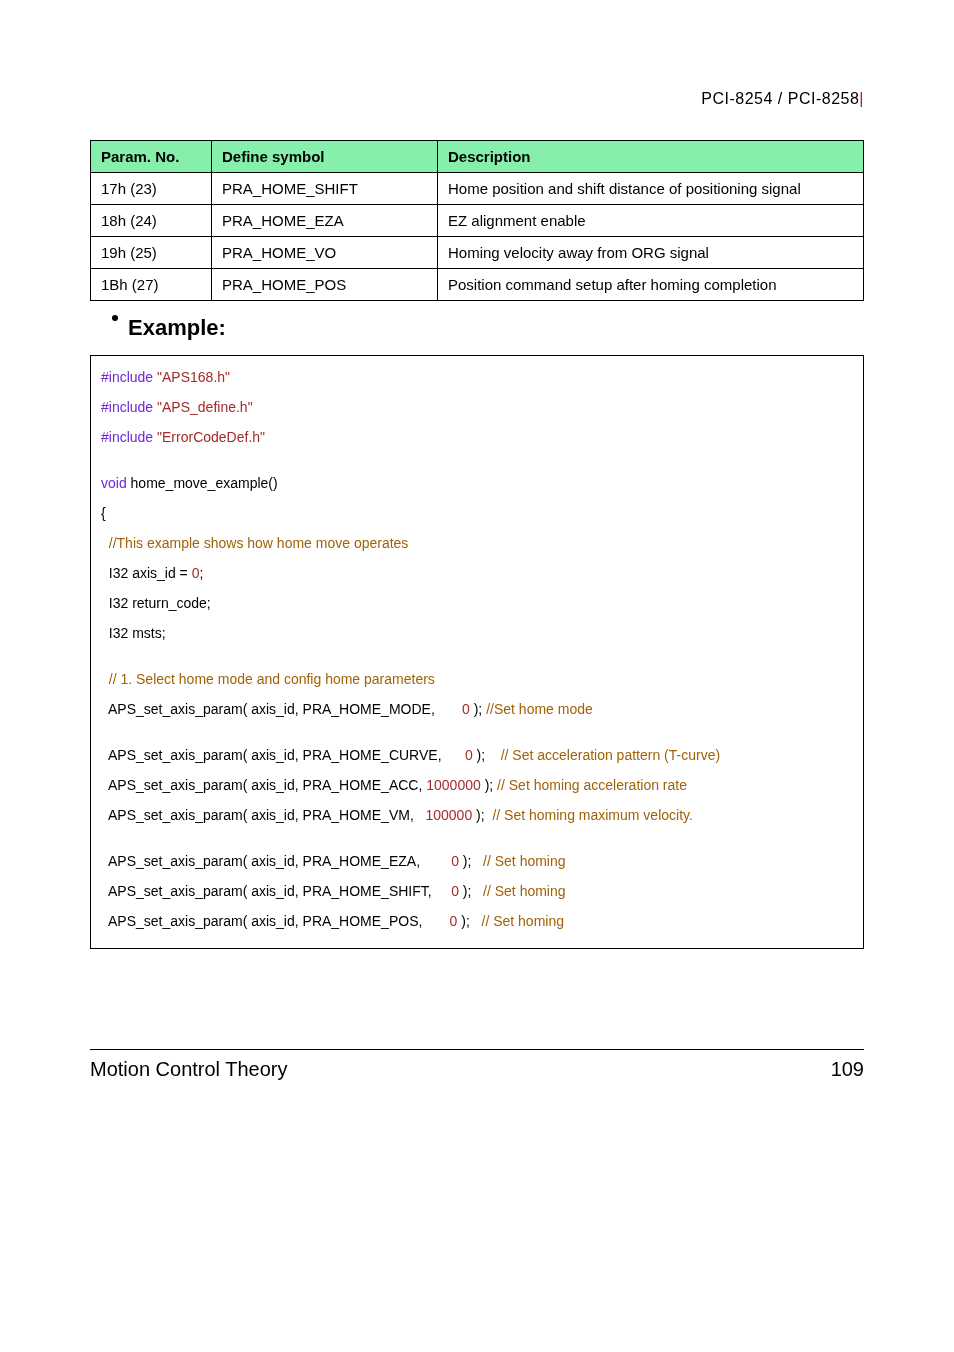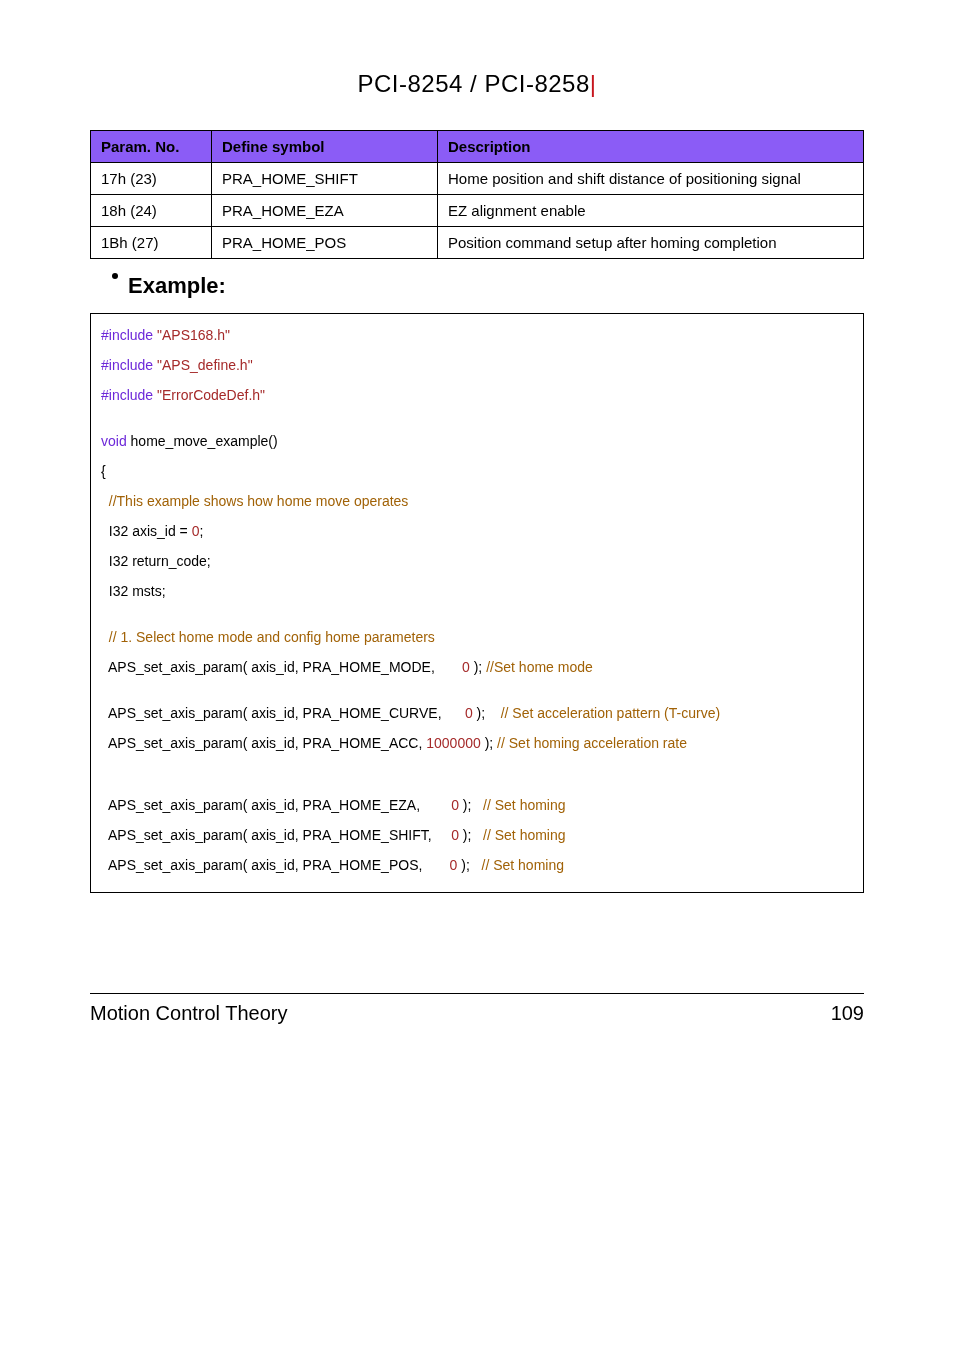--- a/index.html
+++ b/index.html
@@ -1,21 +1,21 @@
 <!DOCTYPE html>
 <html><head>
 <meta charset="utf-8">
 <style>
   body { margin:0; font-family:Arial,Helvetica,sans-serif; font-size:15px; background:#fff; color:#000; width:954px; }
   .pg { padding:70px 90px 0 90px; box-sizing:border-box; min-height:1352px; position:relative; }
-  .hdr-right { text-align:center; font-family:"Arial Narrow","Segoe UI",sans-serif; font-size:24px; letter-spacing:0.5px; margin-bottom:32px; }
+  .hdr-right { text-align:right; font-family:"Arial Narrow","Segoe UI",sans-serif; font-size:16px; letter-spacing:0.5px; margin-bottom:32px;margin-top:20px; }
   .hdr-right .red { color:#c6151d; font-weight:500; }
   table.param { border-collapse:collapse; width:100%; }
   table.param th, table.param td { border:1.5px solid #000; padding:7px 10px; text-align:left; vertical-align:middle; font-size:15px; }
-  table.param th { background:#8b5cf6; font-weight:bold; }
+  table.param th { background:#86efac; font-weight:bold; }
   table.param .c0 { width:100px; }
   table.param .c1 { width:205px; }
   .ex-row { display:flex; margin:14px 0 14px 22px; }
   .dot { width:6px; height:6px; background:#000; border-radius:50%; margin-right:10px; }
   .ex-label { font-family:Arial,Helvetica,sans-serif; font-size:22px; font-weight:bold; }
   .code { border:1.5px solid #000; padding:14px 10px 20px 10px; font-family:Arial,Helvetica,sans-serif; font-size:14px; line-height:1.0; }
   .code .ln { margin:0; white-space:pre; }
   .code .sp { height:16px; }
   .c-red { color:#a52a2a; }
   .c-blue { color:#6d28d9; }
@@ -39,20 +39,25 @@
   </tr>
   <tr>
     <td>17h (23)</td>
     <td>PRA_HOME_SHIFT</td>
     <td>Home position and shift distance of positioning signal</td>
   </tr>
   <tr>
     <td>18h (24)</td>
     <td>PRA_HOME_EZA</td>
     <td>EZ alignment enable</td>
+  </tr>
+  <tr>
+    <td>19h (25)</td>
+    <td>PRA_HOME_VO</td>
+    <td>Homing velocity away from ORG signal</td>
   </tr>
   <tr>
     <td>1Bh (27)</td>
     <td>PRA_HOME_POS</td>
     <td>Position command setup after homing completion</td>
   </tr>
 </tbody>
     </table>
 
 <div class="ex-row">
@@ -83,20 +88,21 @@
       <div class="sp"></div>
   <p class="ln c-green">  // 1. Select home mode and config home parameters</p>
   <div class="sp"></div>
   <p class="ln"><span>  APS_set_axis_param( axis_id, PRA_HOME_MODE, </span><span class="c-red">      0</span><span> ); </span><span class="c-green">//Set home mode</span></p>
   <div class="sp"></div>
   <div class="sp"></div>
   <p class="ln"><span>  APS_set_axis_param( axis_id, PRA_HOME_CURVE, </span><span class="c-red">     0</span><span> );    </span><span class="c-green">// Set acceleration pattern (T-curve)</span></p>
   <div class="sp"></div>
   <p class="ln"><span>  APS_set_axis_param( axis_id, PRA_HOME_ACC, </span><span class="c-red">1000000</span><span> ); </span><span class="c-green">// Set homing acceleration rate</span></p>
   <div class="sp"></div>
+  <p class="ln"><span>  APS_set_axis_param( axis_id, PRA_HOME_VM, </span><span class="c-red">  100000</span><span> );  </span><span class="c-green">// Set homing maximum velocity.</span></p>
   <div class="sp"></div>
   <div class="sp"></div>
   <p class="ln"><span>  APS_set_axis_param( axis_id, PRA_HOME_EZA, </span><span class="c-red">       0</span><span> );   </span><span class="c-green">// Set homing</span></p>
   <div class="sp"></div>
   <p class="ln"><span>  APS_set_axis_param( axis_id, PRA_HOME_SHIFT, </span><span class="c-red">    0</span><span> );   </span><span class="c-green">// Set homing</span></p>
   <div class="sp"></div>
   <p class="ln"><span>  APS_set_axis_param( axis_id, PRA_HOME_POS, </span><span class="c-red">      0</span><span> );   </span><span class="c-green">// Set homing</span></p>
 </div>
 
 <div class="ftr">

